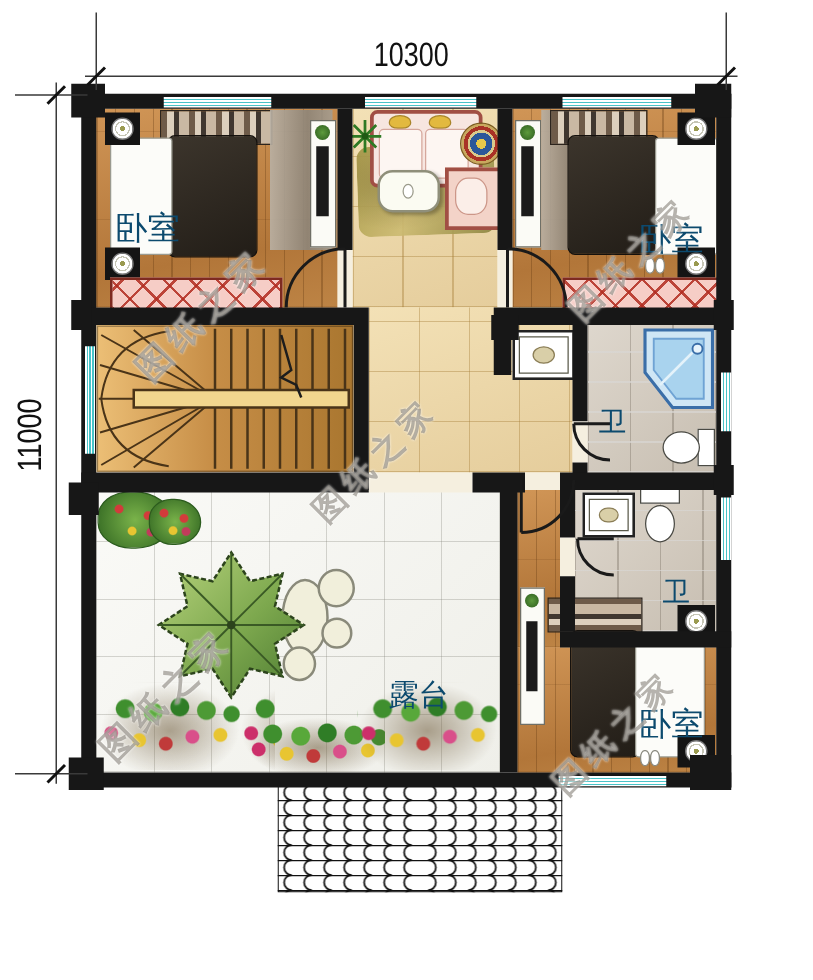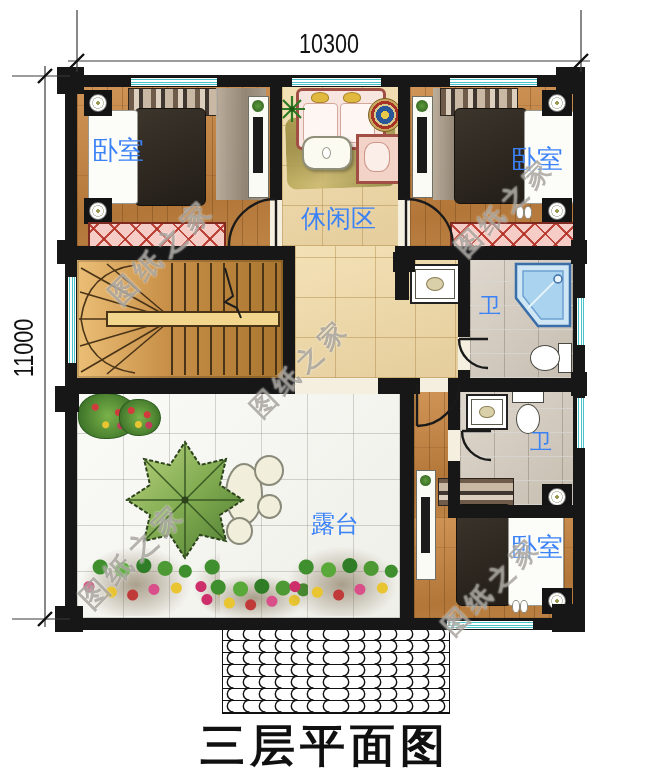--- a/index.html
+++ b/index.html
@@ -70,21 +70,21 @@
     radial-gradient(ellipse at 50% 55%,rgba(109,90,58,.55),transparent 70%);}
   .rug{background-image:radial-gradient(ellipse at 30% 40%,rgba(60,50,10,.28),transparent 62%),linear-gradient(115deg,#a89a48,#cdbb72 45%,#8c8540);border-radius:10px;transform:rotate(-2deg);opacity:.92;}
   .sofa{border:3px solid #a14f44;background:#f7e6e0;border-radius:6px;}
   .cushion{position:absolute;background:#fdf6f2;border:1px solid #d5a79c;border-radius:4px;}
   .goldpillow{position:absolute;background:#e2b93f;border:1px solid #a8842a;border-radius:50% 50% 40% 40%;}
   .armchair{border:3px solid #a14f44;background:#f3d3c8;}
   .armcushion{position:absolute;background:#fbeee8;border:1px solid #cc9688;border-radius:40%;}
   .table{background:#fbfbf2;border:2px solid #8f8f7a;border-radius:12px;box-shadow:2px 2px 3px rgba(0,0,0,.28);}
   .tabledot{position:absolute;width:7px;height:10px;border:1px solid #9a9a8a;border-radius:50%;background:#fff;}
   .compass{border-radius:50%;border:1px solid #7a5c20;background:radial-gradient(circle,#e8c84a 0 4px,#2b579a 4px 9px,#d9c98c 9px 11px,#a93226 11px 14px,#c9a85e 14px 16px);}
-  .label{position:absolute;z-index:40;color:#3b82f6;white-space:nowrap;font-weight:500;}
+  .label{position:absolute;z-index:40;color:#0c4a6e;white-space:nowrap;font-weight:500;margin-top:32px;}
   .wm{position:absolute;z-index:45;color:rgba(122,117,108,.55);font-weight:bold;letter-spacing:6px;transform:translate(-50%,-50%) rotate(-45deg);text-shadow:0 0 2px rgba(255,255,255,.85);white-space:nowrap;}
   .title{position:absolute;left:0;right:0;top:716px;text-align:center;font-size:45px;letter-spacing:5px;font-weight:600;color:#101010;z-index:40;}
   svg.overlay{position:absolute;left:0;top:0;z-index:38;pointer-events:none;}
   svg.widget{position:absolute;z-index:12;}
 </style>
 </head>
 <body>
 
 <div id="stage">
 
@@ -321,26 +321,24 @@
       <path d="M406,246 L406,199 M406,199 A47,47 0 0 1 453,246"></path>
       <path d="M488,339 L459,339 M459,339 A29,29 0 0 0 488,368"></path>
       <path d="M417,384 L417,426 M417,426 A42,42 0 0 0 459,384"></path>
       <path d="M491,431 L462,431 M462,431 A29,29 0 0 0 491,460"></path>
     </g>
   </svg>
 
   <div class="label" style="left:92px;top:133px;font-size:26px">卧室</div>
   <div class="label" style="left:511px;top:142px;font-size:26px">卧室</div>
   <div class="label" style="left:511px;top:530px;font-size:26px">卧室</div>
-  <div class="label" style="left:301px;top:202px;font-size:25px">休闲区</div>
   <div class="label" style="left:479px;top:291px;font-size:22px">卫</div>
   <div class="label" style="left:530px;top:427px;font-size:22px">卫</div>
   <div class="label" style="left:311px;top:508px;font-size:24px">露台</div>
 
   <div class="wm" style="left:162px;top:252px;font-size:28px">图纸之家</div>
   <div class="wm" style="left:505px;top:207px;font-size:26px">图纸之家</div>
   <div class="wm" style="left:300px;top:368px;font-size:26px">图纸之家</div>
   <div class="wm" style="left:133px;top:556px;font-size:28px">图纸之家</div>
   <div class="wm" style="left:492px;top:586px;font-size:26px">图纸之家</div>
 
-  <div class="title">三层平面图</div>
 
 </div>
 
 </body></html>

